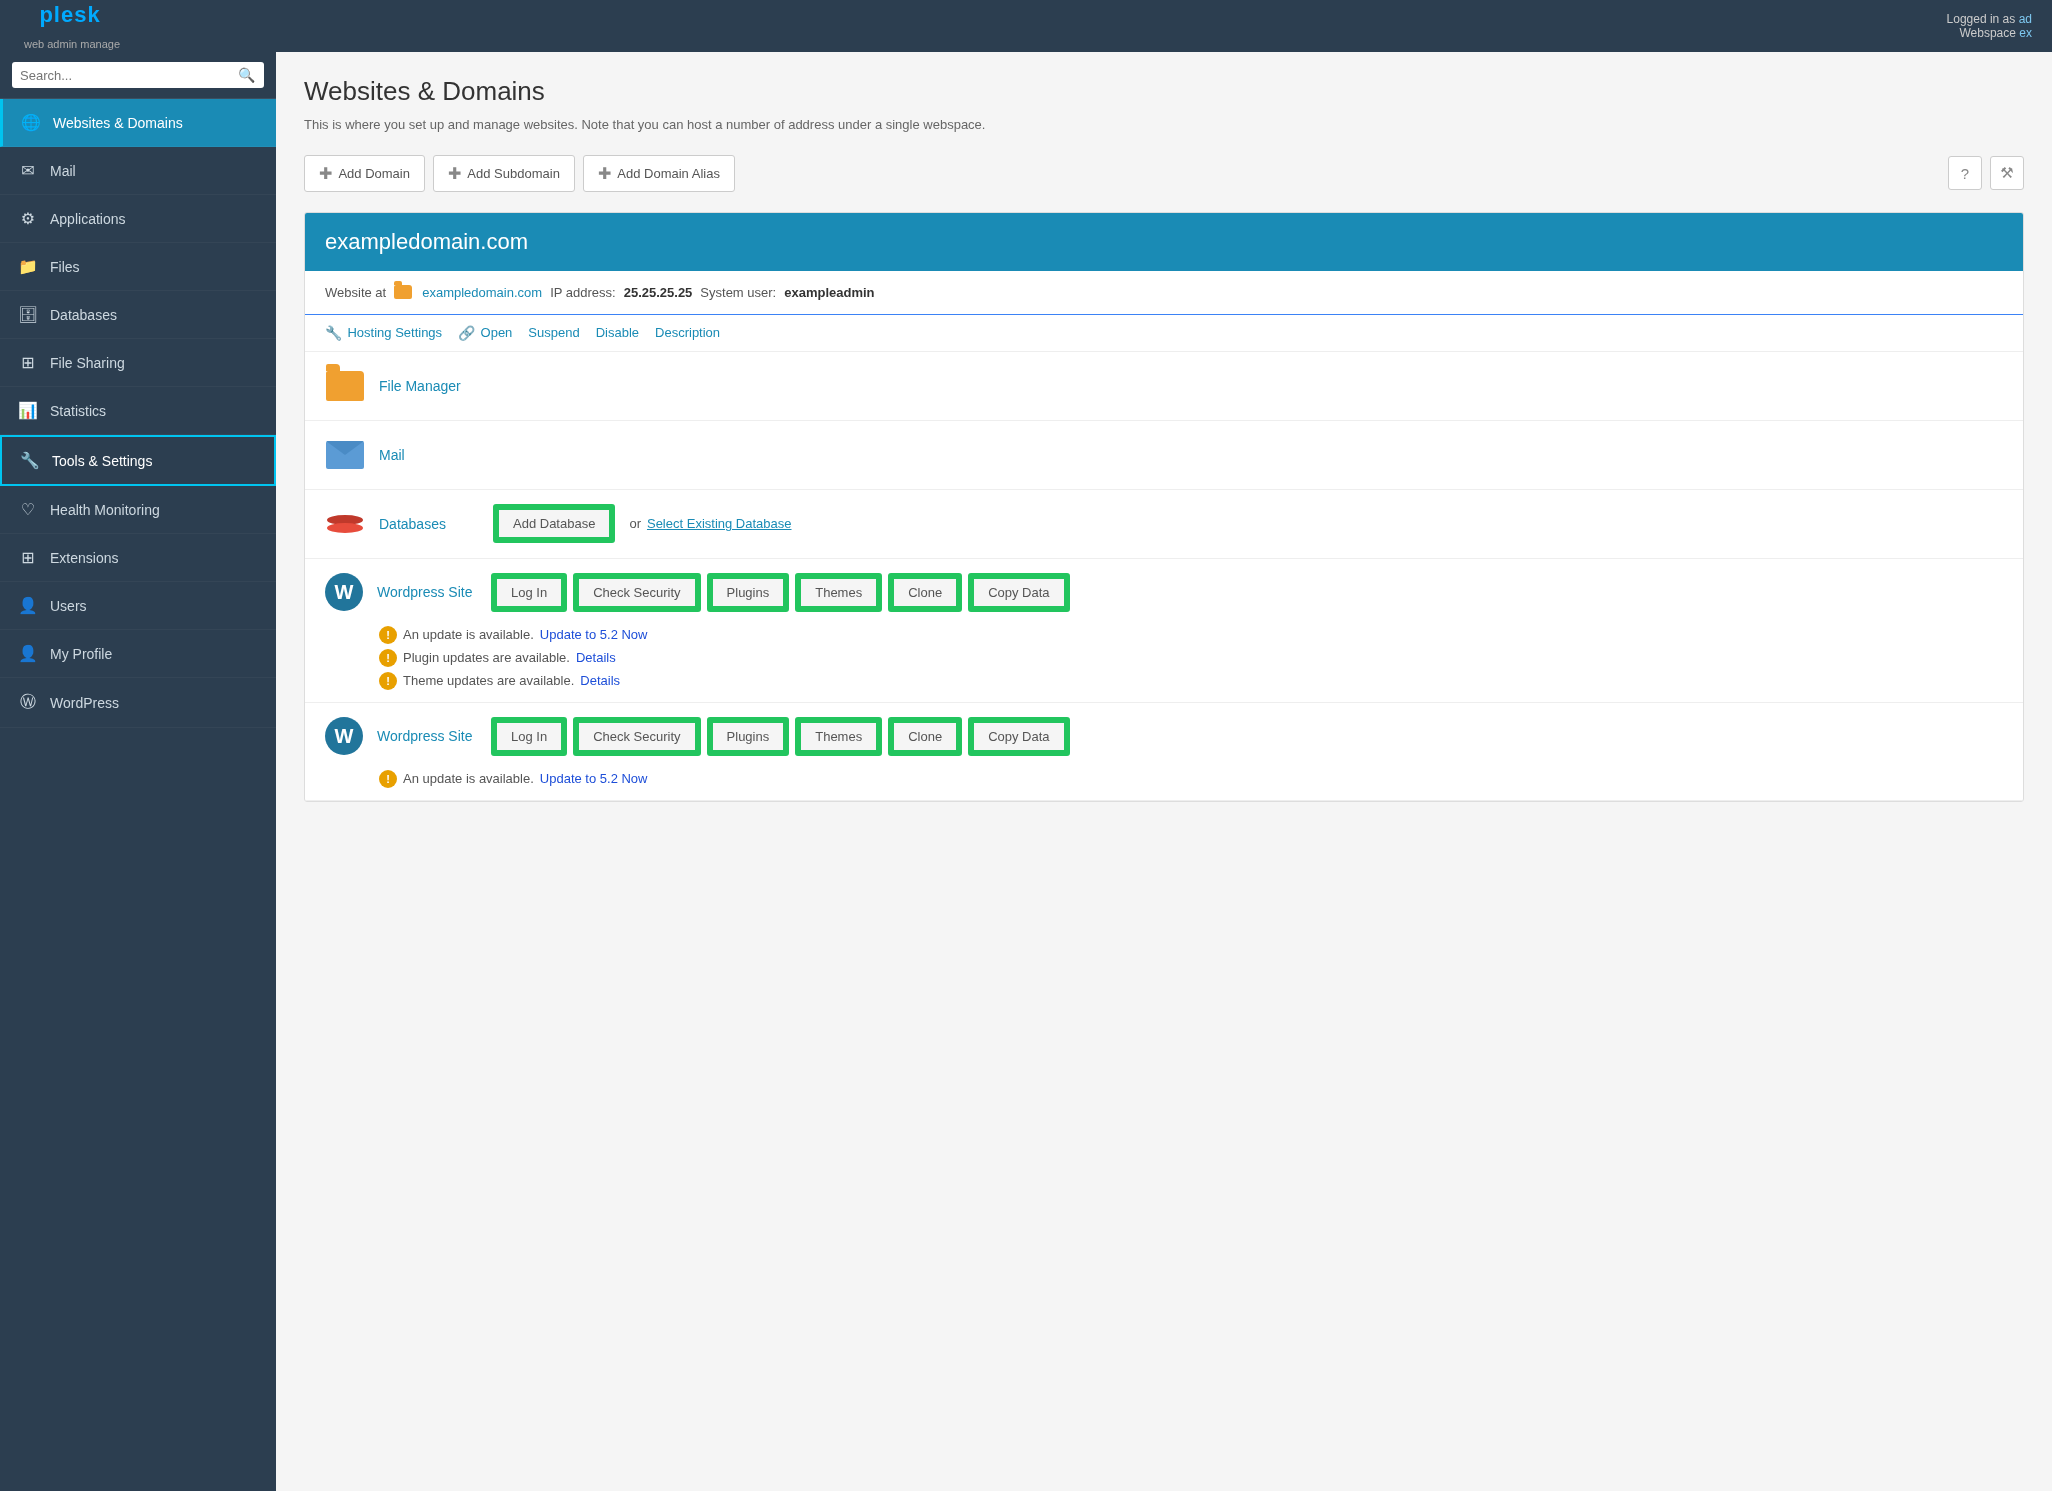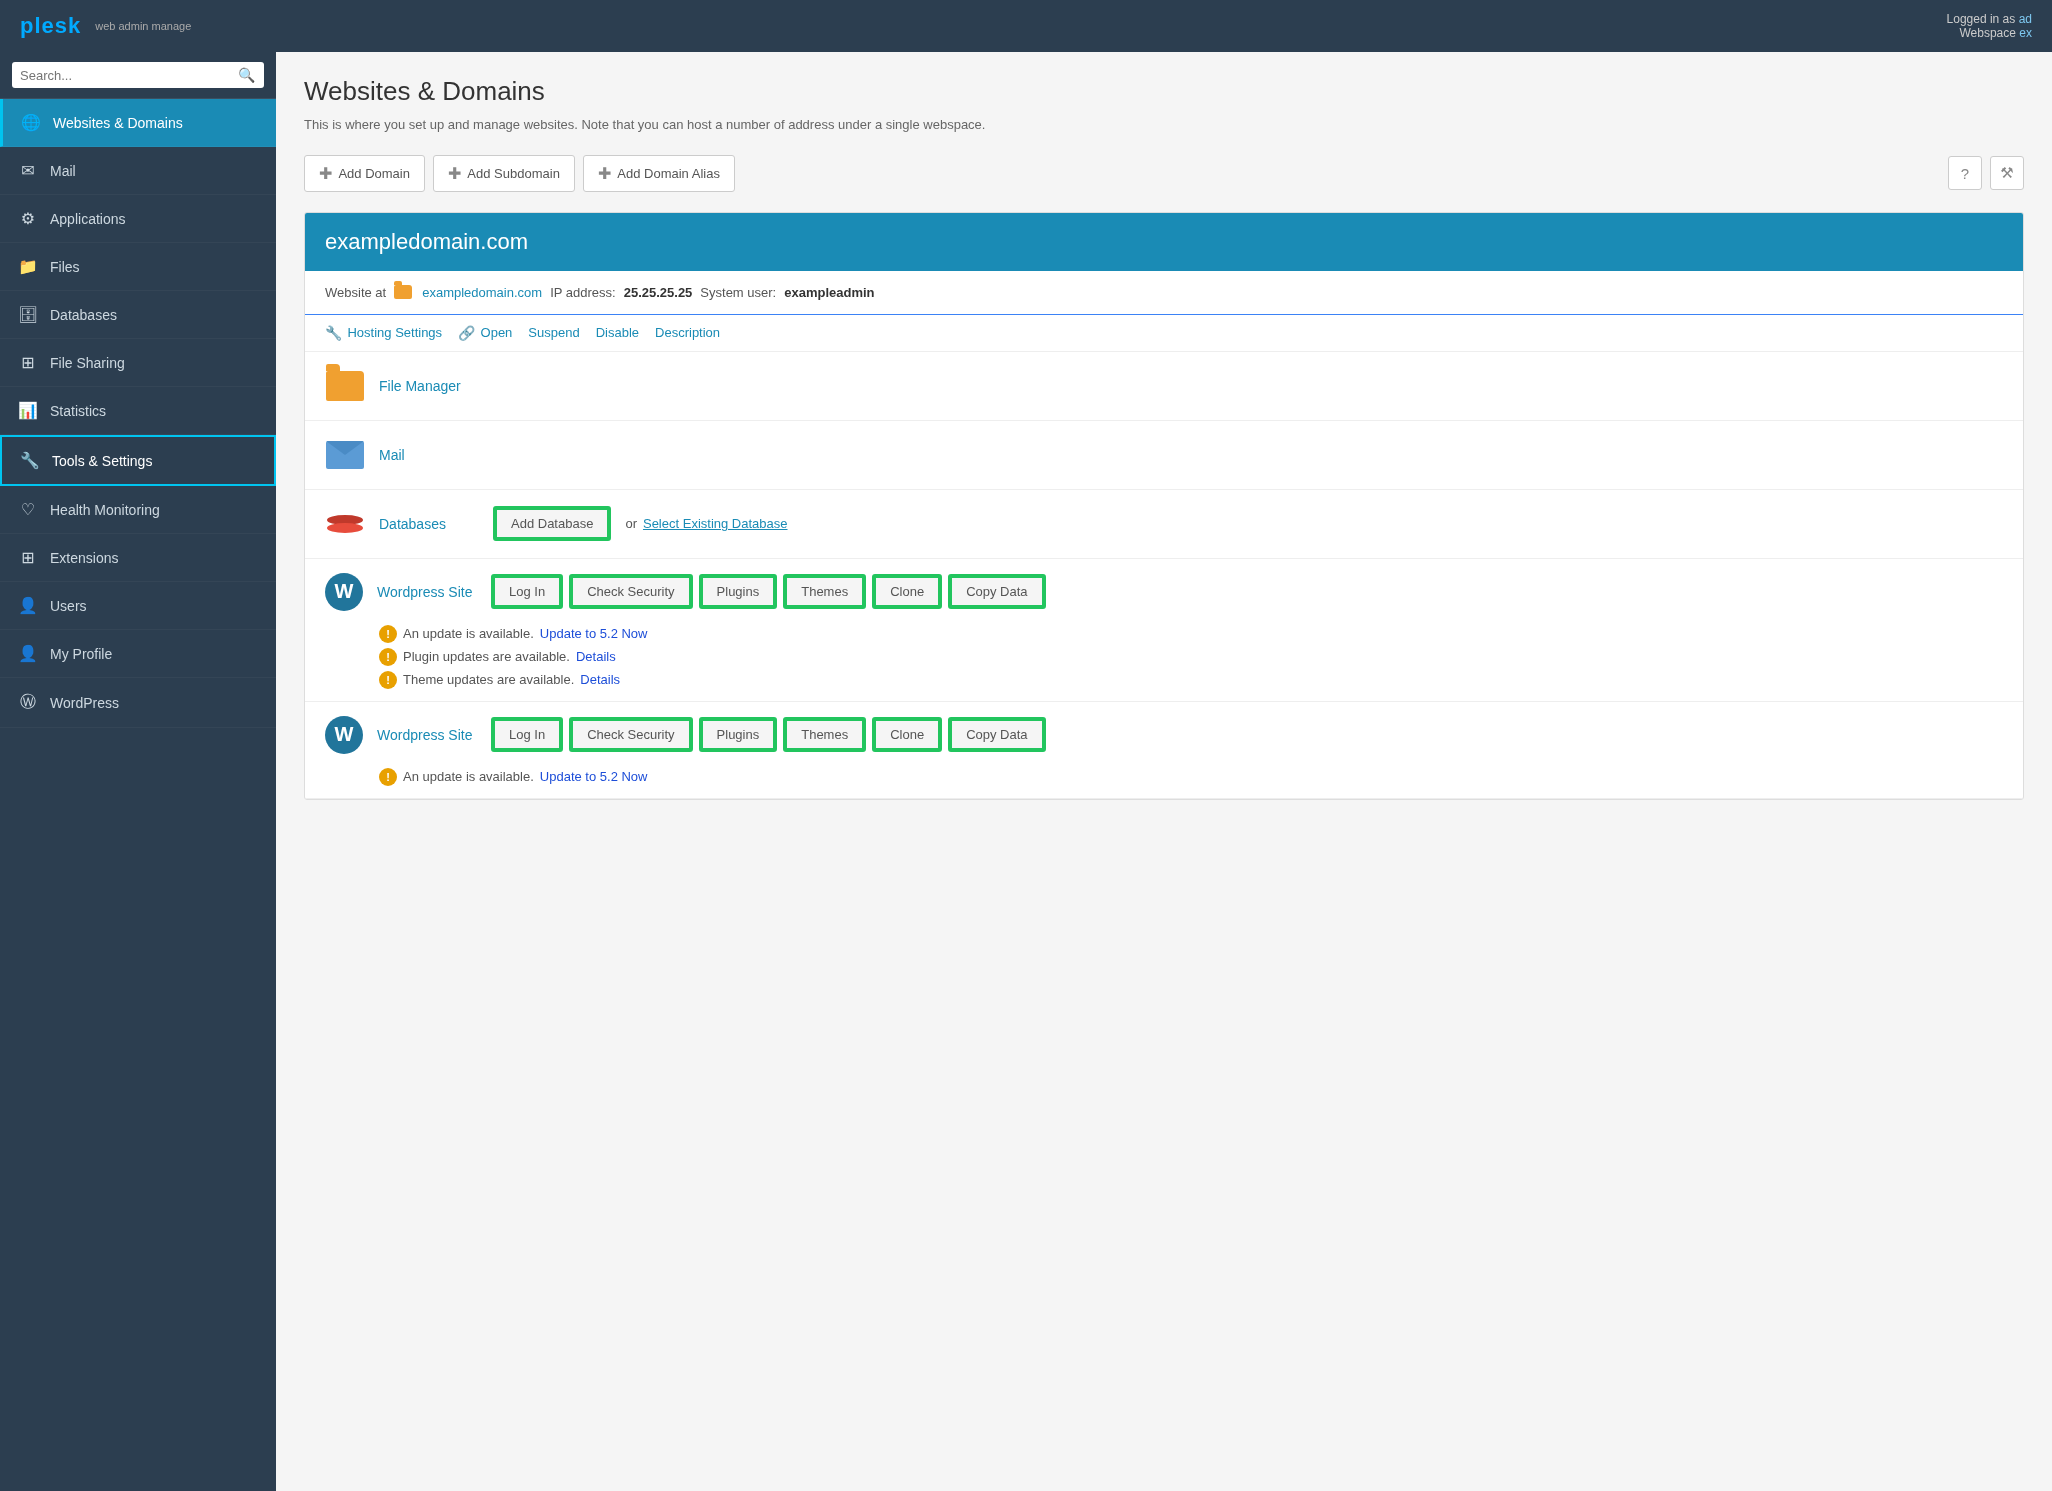--- a/index.html
+++ b/index.html
@@ -13,20 +13,21 @@
       display: flex;
       align-items: center;
       justify-content: space-between;
       padding: 0 20px;
       flex-shrink: 0;
     }
     .logo-area {
       display: flex;
       align-items: center;
       gap: 10px;
+      flex-direction: column;
     }
     .logo-text {
       font-size: 22px;
       font-weight: 300;
       color: white;
       letter-spacing: 1px;
     }
     .logo-text span {
       color: #00aaff;
       font-weight: 700;
@@ -272,21 +273,21 @@
       min-width: 100px;
     }
     .section-actions {
       display: flex;
       gap: 6px;
       flex-wrap: wrap;
     }
     .btn-action {
       padding: 6px 14px;
       background: #f5f5f5;
-      border: 4px solid #22c55e;
+      border: 6px solid #22c55e;
       border-radius: 3px;
       cursor: pointer;
       font-size: 13px;
       color: #555;
     }
     .update-notice {
       font-size: 13px;
       color: #555;
       display: flex;
       align-items: center;

